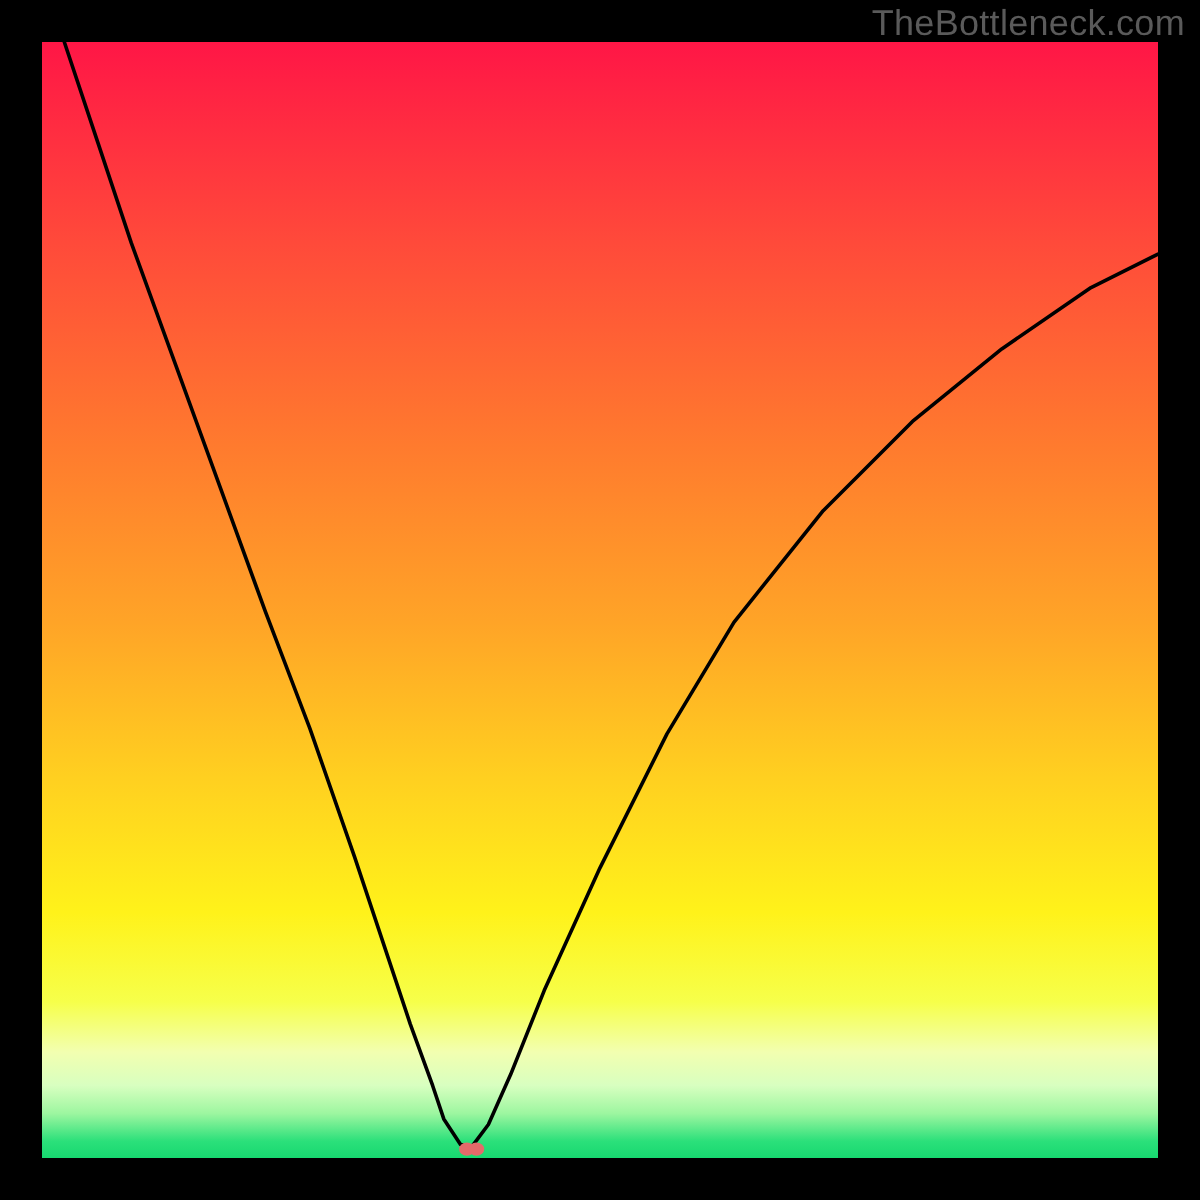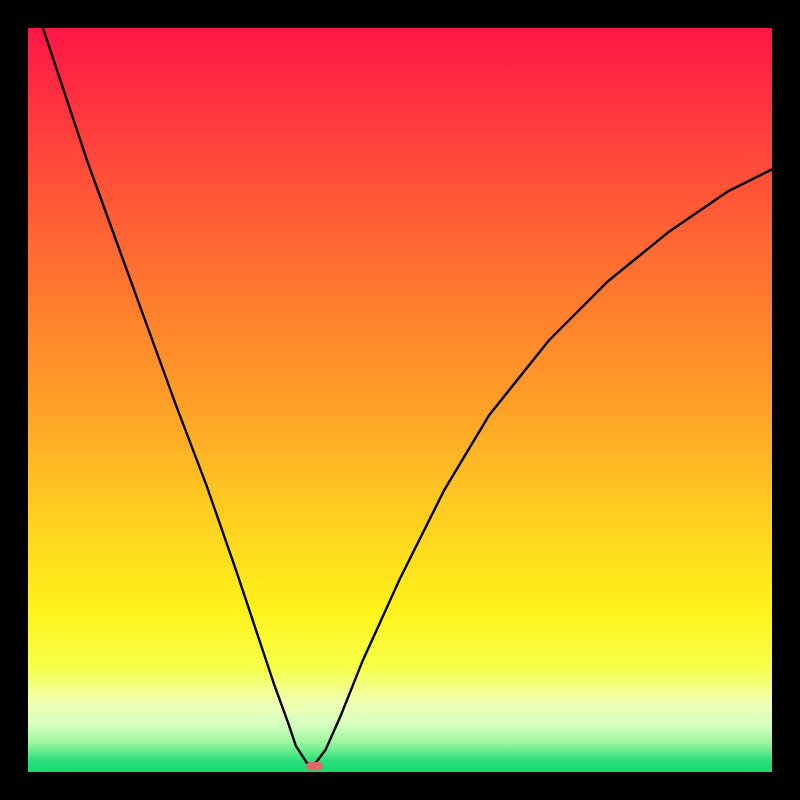--- a/index.html
+++ b/index.html
@@ -26,20 +26,21 @@
     letter-spacing: 0.2px;
   }
   svg {
     display: block;
   }
 </style>
 </head>
 <body>
 
 <div class="stage">
+  <div class="watermark">TheBottleneck.com</div>
   <svg id="chart-svg" width="800" height="800" viewBox="0 0 800 800">
       <defs>
         <linearGradient id="bg-grad" x1="0" y1="0" x2="0" y2="1">
           <stop offset="0%" stop-color="#ff1646"></stop>
           <stop offset="18%" stop-color="#ff4a3a"></stop>
           <stop offset="36%" stop-color="#ff7a2e"></stop>
           <stop offset="52%" stop-color="#ffa427"></stop>
           <stop offset="66%" stop-color="#ffd020"></stop>
           <stop offset="78%" stop-color="#fff21a"></stop>
           <stop offset="86%" stop-color="#f6ff4a"></stop>

